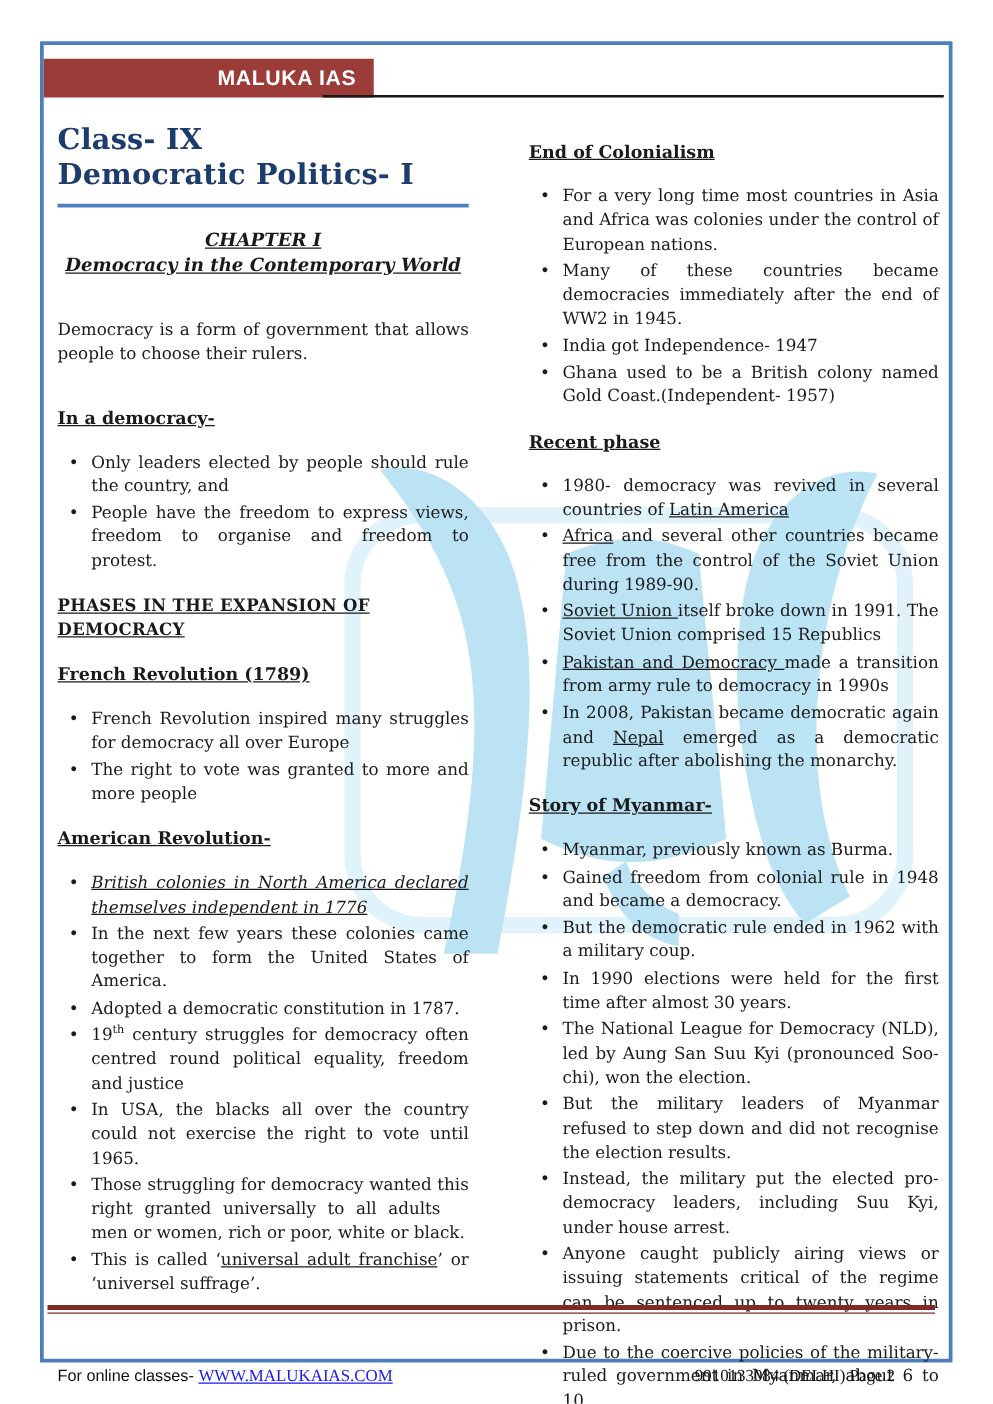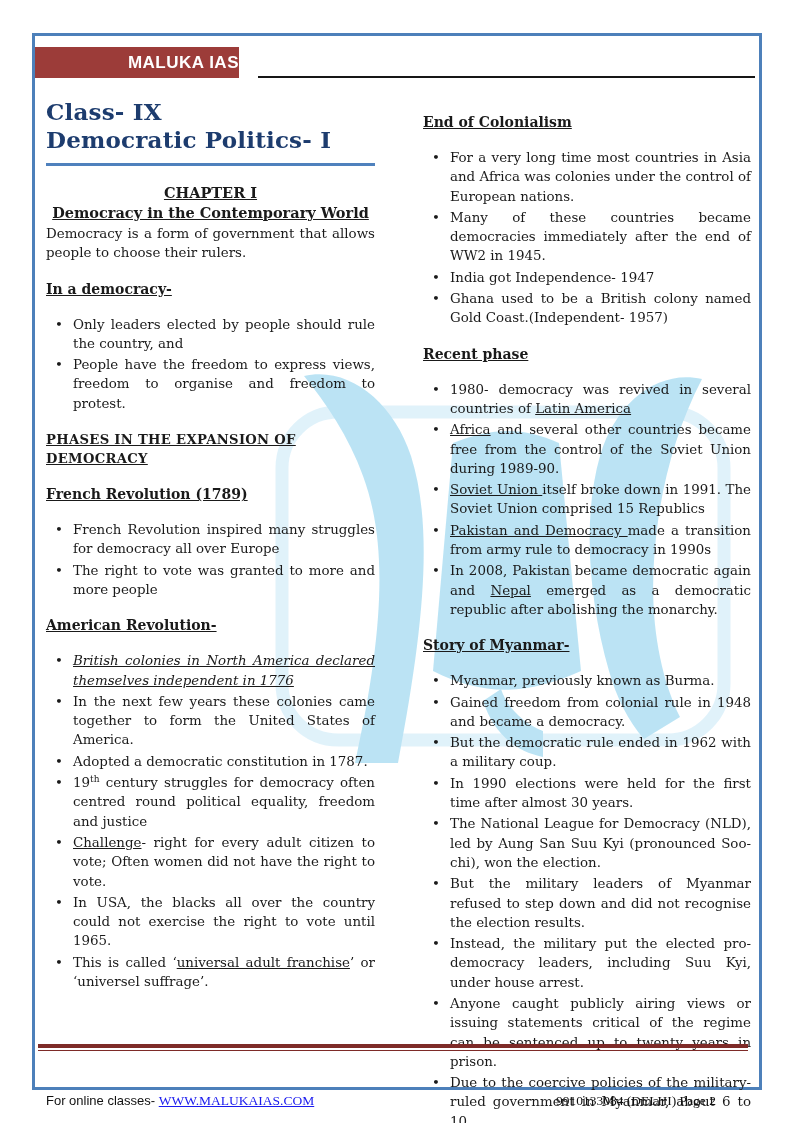--- a/index.html
+++ b/index.html
@@ -5,36 +5,36 @@
   html,body{margin:0;padding:0;}
   body{
     width:794px;height:1123px;position:relative;background:#ffffff;
     font-family:"DejaVu Serif",serif;color:#1a1a1a;overflow:hidden;
   }
   .page-border{
     position:absolute;left:32px;top:33px;width:724px;height:1051px;
     border:3px solid var(--border-blue);background:transparent;
   }
   .banner{
-    position:absolute;left:35px;top:47px;width:204px;height:31px;
+    position:absolute;left:35px;top:47px;width:264px;height:31px;
     background:var(--banner-red);color:#fff;
     font-family:"Liberation Sans",sans-serif;font-weight:bold;font-size:17px;
     display:flex;align-items:center;justify-content:flex-end;
-    padding-right:0;box-sizing:border-box;letter-spacing:.5px;z-index:2;
+    padding-right:14px;box-sizing:border-box;letter-spacing:.5px;z-index:2;
   }
   .banner-rule{position:absolute;left:258px;top:76px;width:497px;height:2px;background:#161616;z-index:2;}
   .watermark{position:absolute;left:262px;top:370px;width:484px;height:415px;z-index:0;opacity:.6;}
   .col{position:absolute;width:329px;z-index:1;}
   #left-col{left:46px;top:98px;}
   #right-col{left:423px;top:96px;width:328px;}
   .doc-title{color:var(--title-navy);font-weight:bold;font-size:23px;line-height:28px;letter-spacing:.2px;}
   .title-rule{height:3px;background:var(--rule-blue);margin-top:9px;}
-  .chapter{ text-align:center;font-weight:bold;font-size:14.5px;line-height:20px;margin:17px 0 0;}
+  .chapter{ text-align:center;font-weight:bold;font-size:14.5px;line-height:20px;margin:17px 0 0;font-style:italic;}
   .chapter-line{text-decoration:underline;}
-  .para{text-align:justify;margin:1px 0;font-size:13.4px;line-height:19.3px;}
+  .para{text-align:justify;margin:32px 0;font-size:13.4px;line-height:19.3px;}
   .sec-heading{font-weight:bold;font-size:14px;line-height:19px;margin:17px 0 16px;}
   .sec-heading span{text-decoration:underline;}
   .fancy{letter-spacing:.3px;font-size:13.6px;transform:scaleX(.97);transform-origin:left center;}
   .bullets{list-style:none;margin:16px 0;padding:0;text-align:justify;font-size:13.4px;line-height:19.3px;}
   .bullets li{position:relative;padding-left:27px;margin-bottom:2px;}
   .bullets li::before{content:"\2022";position:absolute;left:9px;}
   .u{text-decoration:underline;}
   .i{font-style:italic;}
   sup{font-size:9px;line-height:0;}
   .footer-bar1{position:absolute;left:38px;top:1044px;width:710px;height:4px;background:var(--footer-red);z-index:2;}
@@ -91,22 +91,22 @@
       <ul class="bullets">
         <li><span>French Revolution inspired many struggles for democracy all over Europe</span></li>
         <li><span>The right to vote was granted to more and more people</span></li>
       </ul>
       <div class="sec-heading"><span>American Revolution-</span></div>
       <ul class="bullets">
         <li><span class="u i">British colonies in North America declared themselves independent in 1776</span></li>
         <li><span>In the next few years these colonies came together to form the United States of America.</span></li>
         <li><span>Adopted a democratic constitution in 1787.</span></li>
         <li><span>19</span><sup>th</sup><span> century struggles for democracy often centred round political equality, freedom and justice</span></li>
-        <li><span class="u">Challenge</span><span>- right for every adult citizen to vote; Often women did not have the right to vote.</span></li>
         <li><span>In USA, the blacks all over the country could not exercise the right to vote until 1965.</span></li>
+        <li><span>Those struggling for democracy wanted this right granted universally to all adults   men or women, rich or poor, white or black.</span></li>
         <li><span>This is called ‘</span><span class="u">universal adult franchise</span><span>’ or ‘universel suffrage’.</span></li>
       </ul>
     </div>
 </div>
 
 <div class="col" id="right-col">
   <div>
       <div class="sec-heading"><span>End of Colonialism</span></div>
       <ul class="bullets">
         <li><span>For a very long time most countries in Asia and Africa was colonies under the control of European nations.</span></li>

